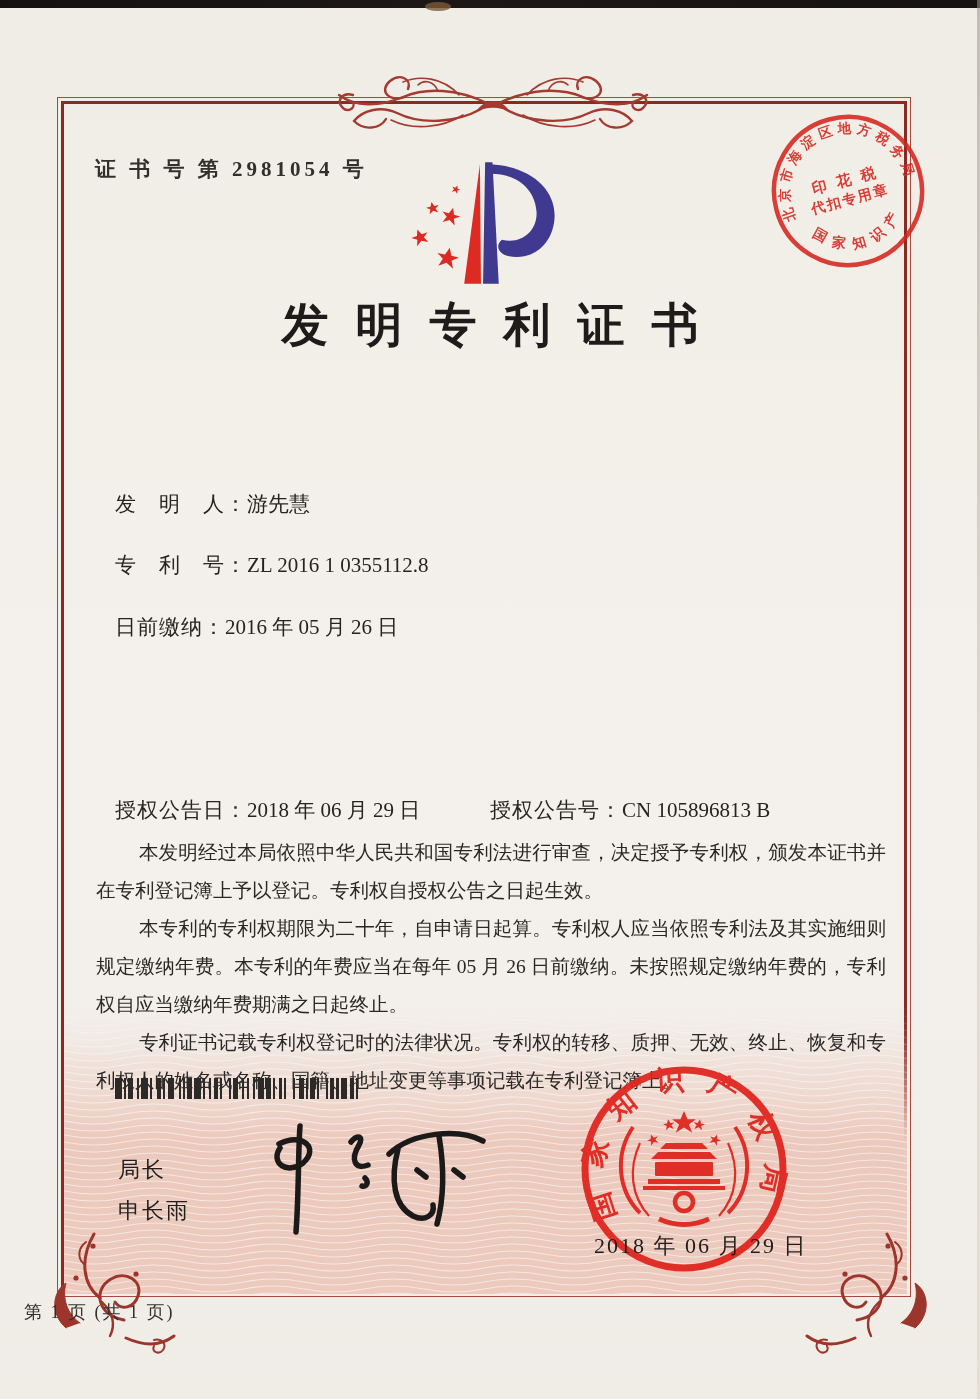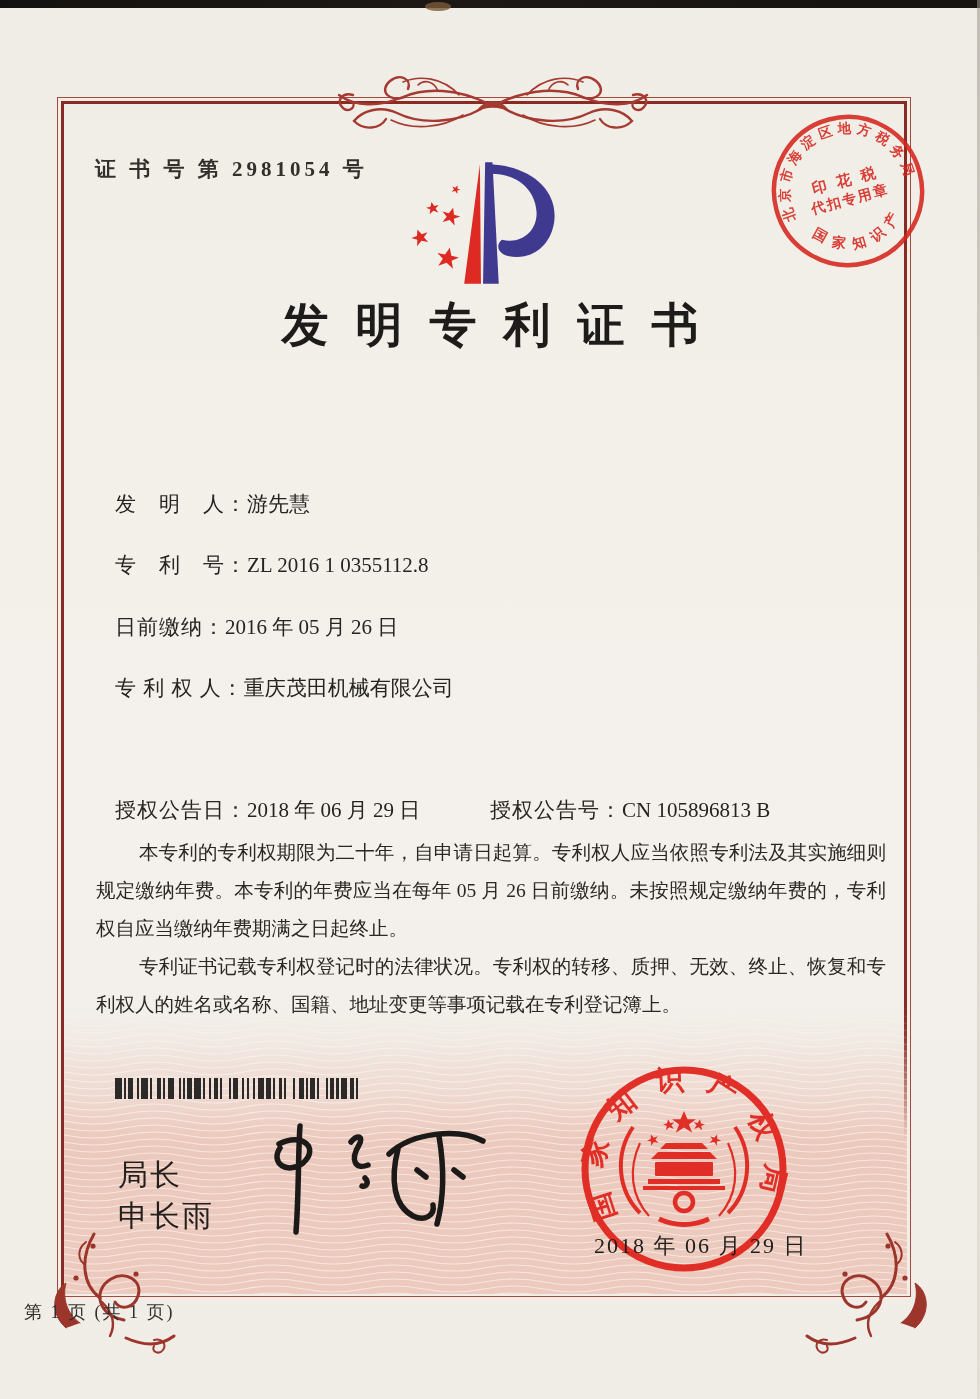--- a/index.html
+++ b/index.html
@@ -40,21 +40,21 @@
   .row-0{top:428px;} .row-1{top:490px;} .row-2{top:551px;} .row-3{top:613px;}
   .row-4{top:674px;} .row-5{top:735px;} .row-6{top:796px;}
   .grant-no-pair{position:absolute;left:375px;}
 
   .paragraphs{position:absolute;left:96px;top:834px;width:790px;font-size:19.5px;line-height:38px;text-align:justify;color:#2a2825;}
   .paragraphs p{margin:0;text-indent:2.2em;}
 
   .barcode{position:absolute;left:115px;top:1078px;height:21px;display:flex;align-items:stretch;}
   .barcode span{display:block;height:100%;}
 
-  .signer{position:absolute;left:118px;font-size:30px;color:#221f1c;letter-spacing:2px;}
+  .signer{position:absolute;left:118px;font-size:22px;color:#221f1c;letter-spacing:2px;}
   .signer-title{top:1155px;}
   .signer-name{top:1196px;}
 
   .signature{position:absolute;left:262px;top:1118px;width:240px;height:125px;}
 
   .seal{position:absolute;left:577px;top:1062px;width:214px;height:214px;opacity:.93;}
   .seal text{fill:#e0231c;font-weight:bold;}
   .seal-date{position:absolute;left:594px;top:1231px;font-size:22px;letter-spacing:2px;color:#211d1a;z-index:5;}
 
   .footer{position:absolute;left:0;top:1300px;width:980px;text-align:left;font-size:18px;letter-spacing:2px;color:#33302c;margin-left:24px;}
@@ -214,29 +214,27 @@
 
   <div class="field-row row-1">
     <span class="field-label">发　明　人：</span><span class="field-value">游先慧</span>
   </div>
   <div class="field-row row-2">
     <span class="field-label">专　利　号：</span><span class="field-value">ZL 2016 1 0355112.8</span>
   </div>
   <div class="field-row row-3">
     <span class="field-label">日前缴纳：</span><span class="field-value">2016 年 05 月 26 日</span>
   </div>
-  <div class="field-row row-4">
-    <span class="field-label">专 利 权 人：</span><span class="field-value">重庆茂田机械有限公司</span>
-  </div>
   <div class="field-row row-6">
     <span class="field-label">授权公告日：</span><span class="field-value">2018 年 06 月 29 日</span>
     <span class="grant-no-pair"><span class="field-label">授权公告号：</span><span class="field-value">CN 105896813 B</span></span>
   </div>
 
   <div class="paragraphs">
+    <p>本发明经过本局依照中华人民共和国专利法进行审查，决定授予专利权，颁发本证书并在专利登记簿上予以登记。专利权自授权公告之日起生效。</p>
     <p>本专利的专利权期限为二十年，自申请日起算。专利权人应当依照专利法及其实施细则规定缴纳年费。本专利的年费应当在每年 05 月 26 日前缴纳。未按照规定缴纳年费的，专利权自应当缴纳年费期满之日起终止。</p>
     <p>专利证书记载专利权登记时的法律状况。专利权的转移、质押、无效、终止、恢复和专利权人的姓名或名称、国籍、地址变更等事项记载在专利登记簿上。</p>
   </div>
 
   <div class="barcode" id="barcode">
       <span style="width: 6.6px; background: rgb(44, 42, 40);"></span>
       <span style="width: 2.2px; background: transparent;"></span>
       <span style="width: 2.2px; background: rgb(44, 42, 40);"></span>
       <span style="width: 2.2px; background: transparent;"></span>
       <span style="width: 4.4px; background: rgb(44, 42, 40);"></span>

